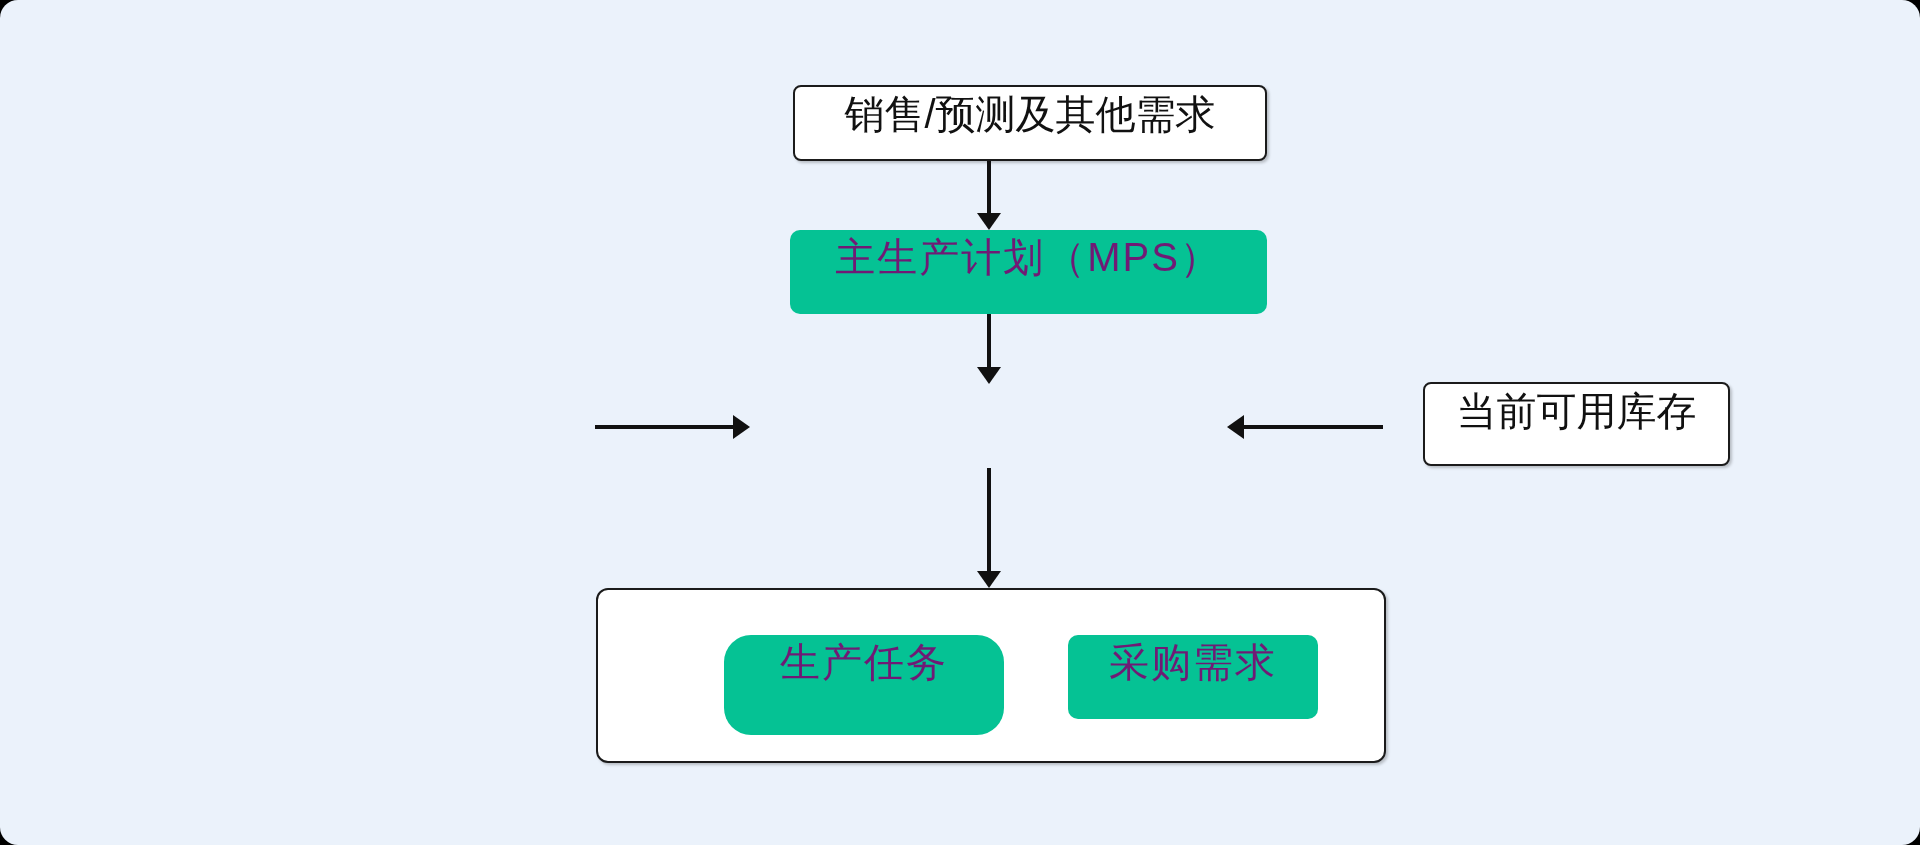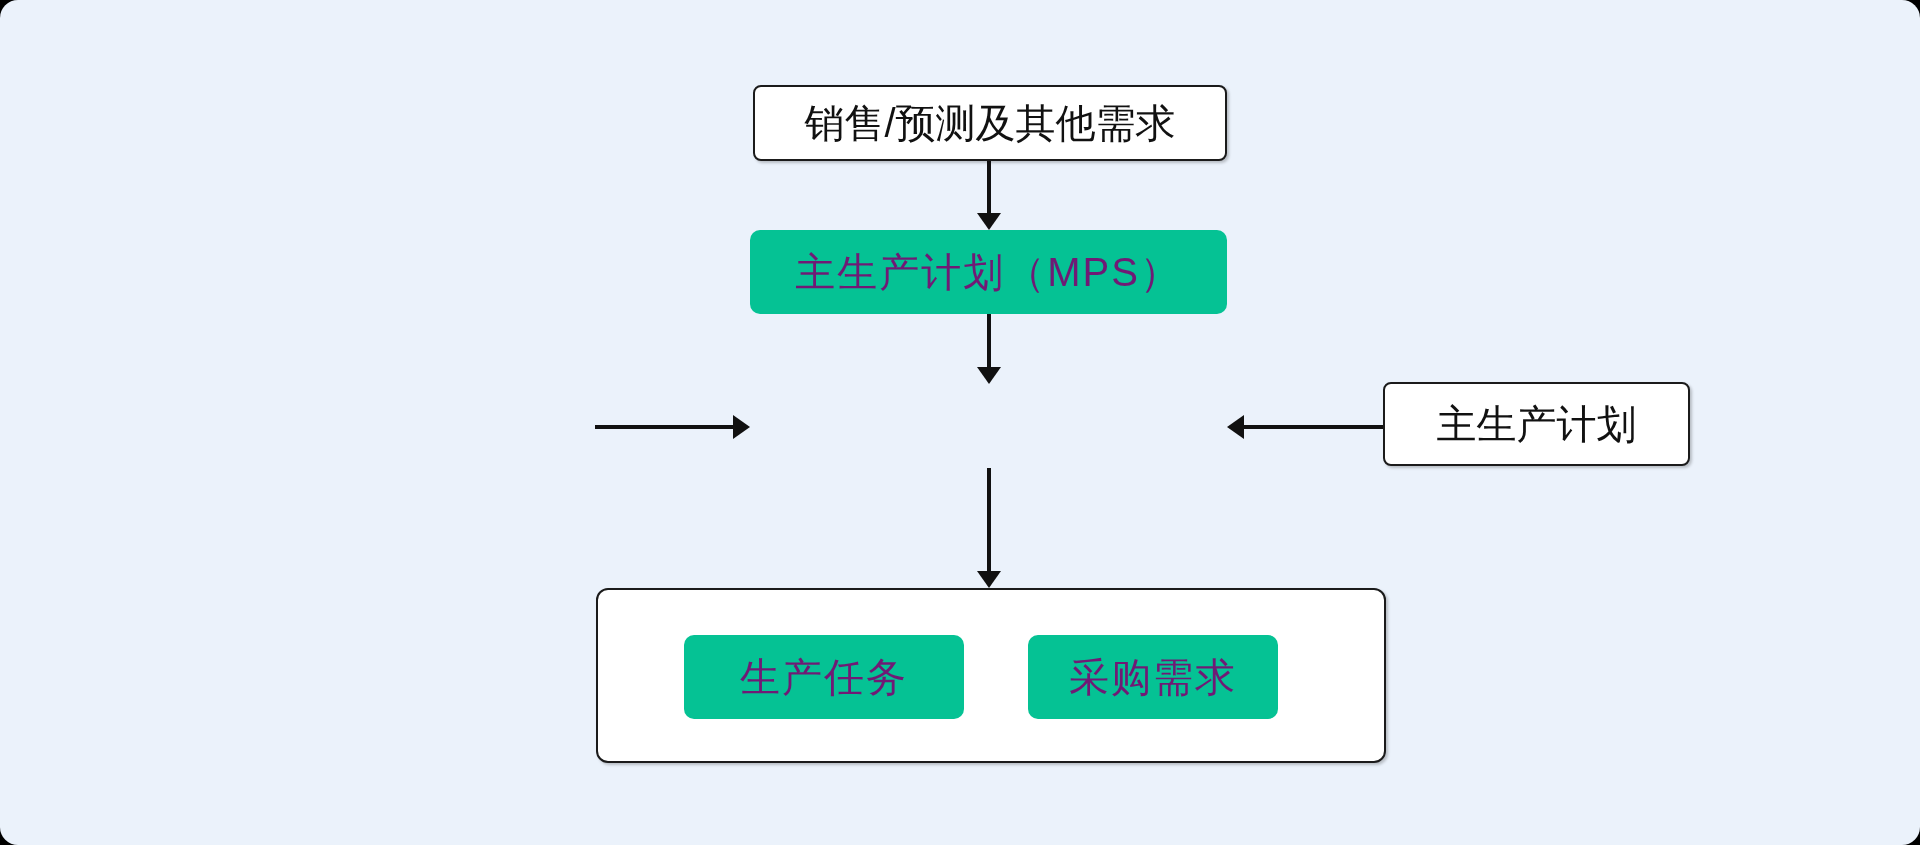--- a/index.html
+++ b/index.html
@@ -17,26 +17,27 @@
   }
   .canvas {
     position: absolute;
     inset: 0;
     background: #ebf2fb;
     border-radius: 18px;
   }
   .node {
     position: absolute;
     display: flex;
-    align-items: center;
+    align-items: flex-start;
     justify-content: center;
     box-sizing: border-box;
     font-size: 40px;
     font-weight: 500;
     white-space: nowrap;
+    margin-left: 40px;
   }
   .node-white {
     background: #ffffff;
     border: 2px solid #1b1b1b;
     border-radius: 8px;
     color: #111111;
     box-shadow: 2px 2px 3px rgba(0,0,0,0.22);
   }
   .node-green {
     background: #05c294;
@@ -81,21 +82,21 @@
     border-right: 17px solid #111111;
   }
 
   
   #node-demand   { left: 753px;  top: 85px;  width: 474px; height: 76px; }
   #node-mps      { left: 750px;  top: 230px; width: 477px; height: 84px; }
   #node-mrp      { left: 750px;  top: 384px; width: 477px; height: 84px; }
   #node-bom      { left: 334px;  top: 384px; width: 261px; height: 84px; }
   #node-inv      { left: 1383px; top: 382px; width: 307px; height: 84px; }
   #group-outputs { left: 596px;  top: 588px; width: 790px; height: 175px; }
-  #node-task     { left: 86px;   top: 45px;  width: 280px; height: 84px; }
+  #node-task     { left: 86px;   top: 45px;  width: 280px; height: 100px; border-radius: 27px; }
   #node-purchase { left: 430px;  top: 45px;  width: 250px; height: 84px; }
 
   
   #edge-demand-mps-line  { left: 987px; top: 161px; height: 53px; }
   #edge-demand-mps-head  { left: 977px; top: 213px; }
   #edge-mps-mrp-line     { left: 987px; top: 314px; height: 53px; }
   #edge-mps-mrp-head     { left: 977px; top: 367px; }
   #edge-mrp-out-line     { left: 987px; top: 468px; height: 103px; }
   #edge-mrp-out-head     { left: 977px; top: 571px; }
   #edge-bom-mrp-line     { left: 595px; top: 425px; width: 138px; }
@@ -113,21 +114,21 @@
       <span>销售/预测及其他需求</span>
     </div>
 
     <div class="node node-green" id="node-mps">
       <span>主生产计划（MPS）</span>
     </div>
 
 
 
     <div class="node node-white" id="node-inv">
-      <span>主生产计划</span>
+      <span>当前可用库存</span>
     </div>
 
     <div class="group-box" id="group-outputs">
       <div class="node node-green" id="node-task">
         <span>生产任务</span>
       </div>
       <div class="node node-green" id="node-purchase">
         <span>采购需求</span>
       </div>
     </div>

